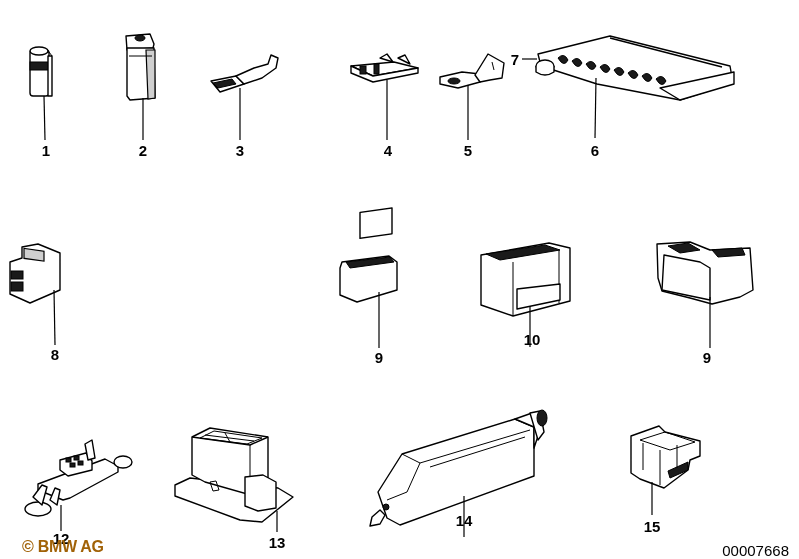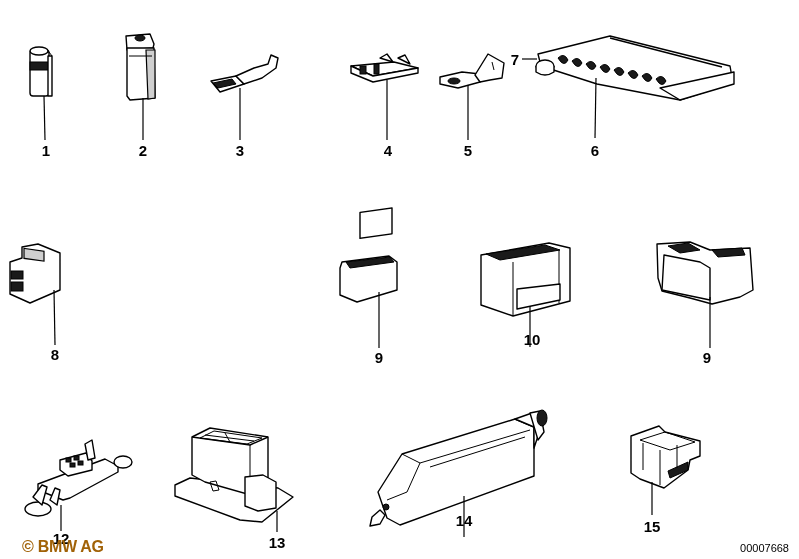--- a/index.html
+++ b/index.html
@@ -5,21 +5,21 @@
   html, body { margin: 0; padding: 0; background: #ffffff; }
   #canvas { position: relative; width: 799px; height: 559px; background: #ffffff; overflow: hidden; }
   svg#art { position: absolute; left: 0; top: 0; }
   .part { fill: #ffffff; stroke: #000000; stroke-width: 1.4; stroke-linejoin: round; }
   .dark { fill: #1a1a1a; stroke: #000; stroke-width: 1; }
   .grey { fill: #cfcfcf; stroke: #000; stroke-width: 1.2; }
   .thin { fill: none; stroke: #000; stroke-width: 1; }
   .leader { stroke: #000; stroke-width: 1.2; fill: none; }
   .label { position: absolute; font-family: "Liberation Sans", sans-serif; font-weight: bold; font-size: 15px; color: #000; transform: translateX(-50%); line-height: 1; }
   .copyright { position: absolute; left: 22px; top: 538px; font-family: "Liberation Sans", sans-serif; font-weight: bold; font-size: 16px; color: #a16207; letter-spacing: -0.3px; }
-  .docnum { position: absolute; right: 10px; top: 542px; font-family: "Liberation Sans", sans-serif; font-size: 11px; color: #000; }
+  .docnum { position: absolute; right: 10px; top: 542px; font-family: "Liberation Sans", sans-serif; font-size: 15px; color: #000; }
 </style>
 </head>
 <body>
 
 <div id="canvas">
 <svg id="art" width="799" height="559" viewBox="0 0 799 559">
 
   <g>
     <rect class="part" x="30" y="50" width="19" height="46" rx="3"></rect>
     <ellipse class="part" cx="39" cy="51" rx="9" ry="4"></ellipse>

